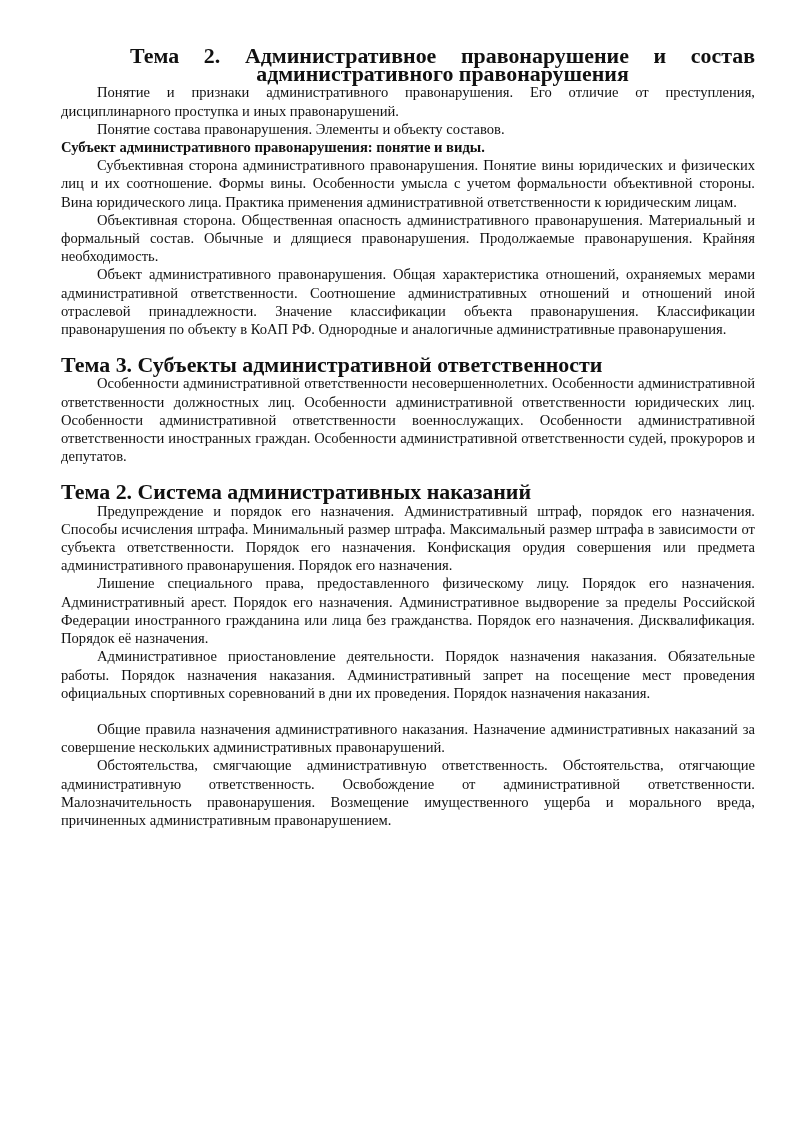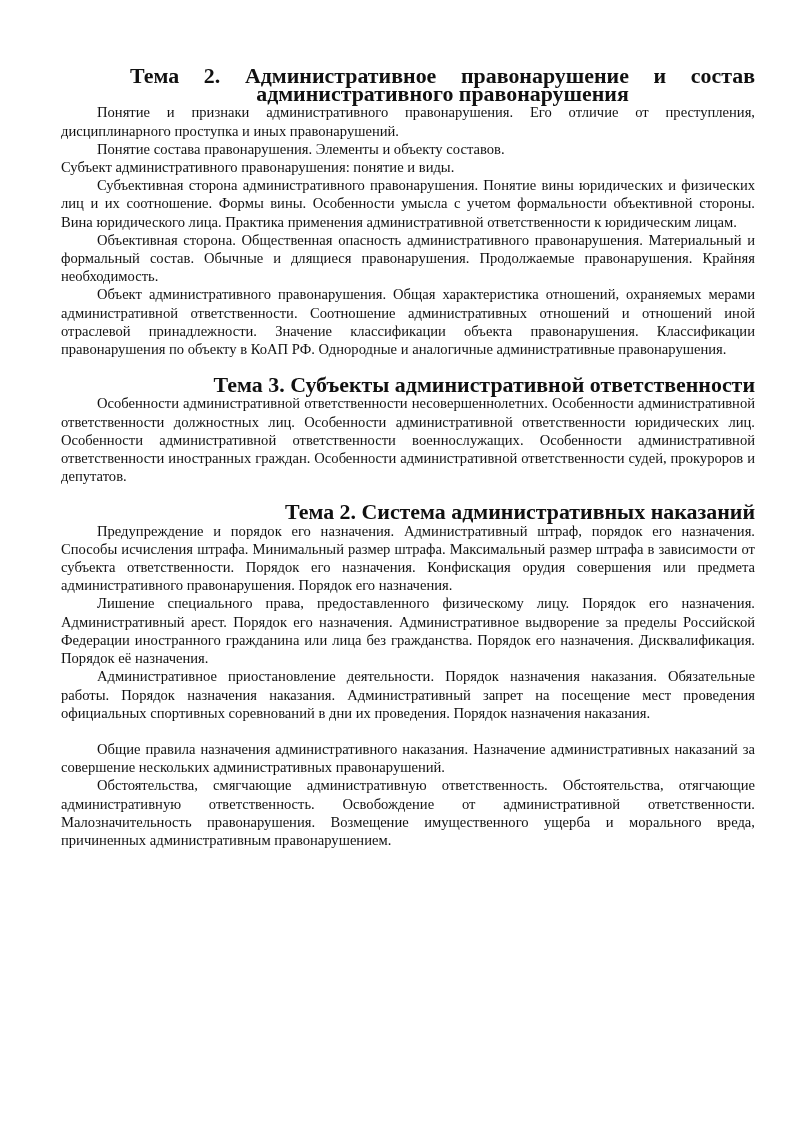--- a/index.html
+++ b/index.html
@@ -1,30 +1,29 @@
 <!DOCTYPE html>
 <html><head>
 <meta charset="utf-8">
 <style>
   html, body { margin: 0; padding: 0; background: #ffffff; }
   body { width: 793px; height: 1123px; position: relative; overflow: hidden; }
   .page {
     position: absolute; left: 61px; top: 47px; width: 694px;
     font-family: "Liberation Serif", serif; font-size: 14.6px; line-height: 18.2px;
     color: #111111;
-    margin-top: 20px;
   }
   .heading {
-    font-weight: bold; text-align: right; margin: 0;
+    font-weight: bold; text-align: left; margin: 0;
   }
   .heading.first { text-align: justify; text-align-last: center; padding-left: 69px; }
   .section { margin: 0; }
   .section + .section { margin-top: 18px; }
   p { margin: 0; text-align: justify; text-indent: 36px; }
-  p.noindent { text-indent: 0; }
+  p.noindent { text-indent: 0; font-weight: bold; }
 </style>
 </head>
 <body>
 
 <div class="page">
 
   <div class="section">
     <h2 class="heading first">Тема 2. Административное правонарушение и состав административного правонарушения</h2>
     <p>Понятие и признаки административного правонарушения. Его отличие от преступления, дисциплинарного проступка и иных правонарушений.</p>
     <p>Понятие состава правонарушения. Элементы и объекту составов.</p>

